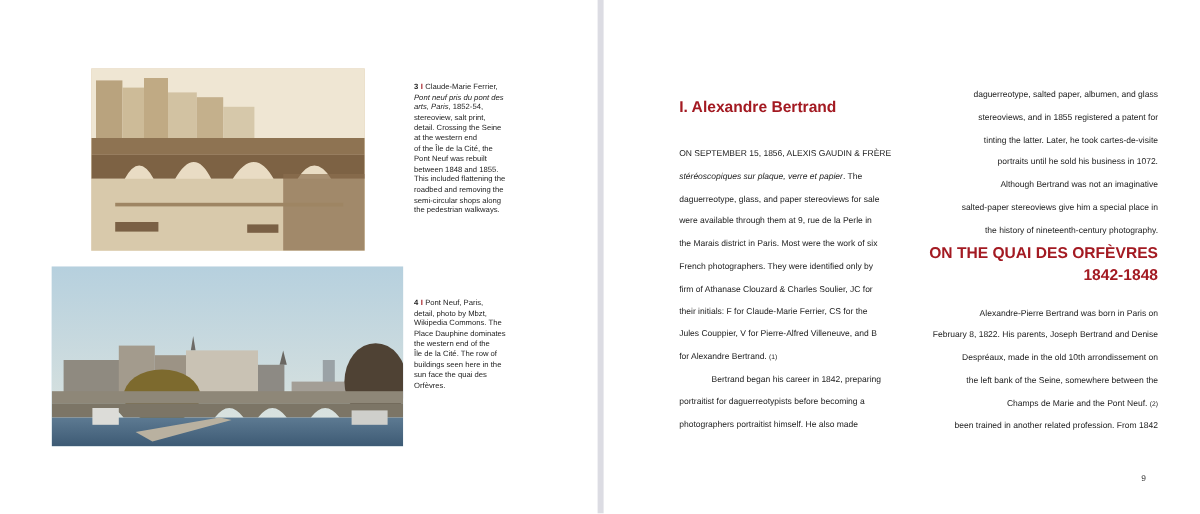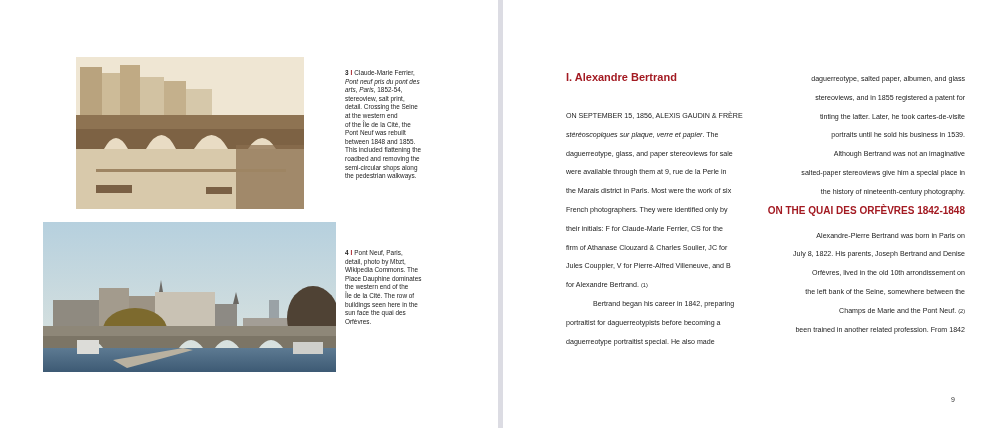--- a/index.html
+++ b/index.html
@@ -26,22 +26,22 @@
   .cap-num { font-weight: bold; color: #222; }
   .cap-bar { color: #a31a22; font-weight: bold; margin: 0 2px; }
   .cap-ital { font-style: italic; }
 
   
   .col { position: absolute; font-size: 7.1px; color: #222; }
   .col-1 { left: 63px; top: 70px; width: 190px; }
   .col-2 { left: 262px; top: 70px; width: 200px; text-align: right; }
 
   .heading { color: #a31a22; font-weight: bold; }
-  .heading-main { font-size: 11px; height: 14px; line-height: 14px; margin-bottom: 23px; }
-  .heading-sub { font-size: 10px; line-height: 18px; margin: 0 0 7px 0; }
+  .heading-main { font-size: 13px; height: 14px; line-height: 14px; margin-bottom: 23px; margin-top: 12px; }
+  .heading-sub { font-size: 13px; line-height: 18px; margin: 0 0 14px 0; }
 
   .line { height: 18.8px; line-height: 18.8px; white-space: nowrap; }
   .indent { padding-left: 27px; }
   .ital { font-style: italic; }
   .fn { font-size: 5.6px; }
 
   .page-number { position: absolute; left: 448px; top: 396px; font-size: 7px; color: #333; }
 </style>
 </head>
 <body>
@@ -144,41 +144,41 @@
   <div class="page-right">
 
     <div class="col col-1">
       <div class="heading heading-main">I. Alexandre Bertrand</div>
       <div class="line">ON SEPTEMBER 15, 1856, ALEXIS GAUDIN &amp; FRÈRE</div>
       <div class="line"><span class="ital">stéréoscopiques sur plaque, verre et papier</span><span>. The</span></div>
       <div class="line">daguerreotype, glass, and paper stereoviews for sale</div>
       <div class="line">were available through them at 9, rue de la Perle in</div>
       <div class="line">the Marais district in Paris. Most were the work of six</div>
       <div class="line">French photographers. They were identified only by</div>
+      <div class="line">firm of Athanase Clouzard &amp; Charles Soulier, JC for</div>
       <div class="line">their initials: F for Claude-Marie Ferrier, CS for the</div>
-      <div class="line">firm of Athanase Clouzard &amp; Charles Soulier, JC for</div>
       <div class="line">Jules Couppier, V for Pierre-Alfred Villeneuve, and B</div>
       <div class="line"><span>for Alexandre Bertrand. </span><span class="fn">(1)</span></div>
       <div class="line indent">Bertrand began his career in 1842, preparing</div>
       <div class="line">portraitist for daguerreotypists before becoming a</div>
-      <div class="line">daguerreotype portraitist special. He also made</div>
+      <div class="line">photographers portraitist himself. He also made</div>
     </div>
 
     <div class="col col-2">
       <div class="line">daguerreotype, salted paper, albumen, and glass</div>
       <div class="line">stereoviews, and in 1855 registered a patent for</div>
       <div class="line">tinting the latter. Later, he took cartes-de-visite</div>
-      <div class="line">portraits until he sold his business in 1539.</div>
+      <div class="line">portraits until he sold his business in 1072.</div>
       <div class="line indent">Although Bertrand was not an imaginative</div>
       <div class="line">salted-paper stereoviews give him a special place in</div>
       <div class="line">the history of nineteenth-century photography.</div>
       <div class="heading heading-sub">ON THE QUAI DES ORFÈVRES 1842-1848</div>
       <div class="line">Alexandre-Pierre Bertrand was born in Paris on</div>
-      <div class="line">July 8, 1822. His parents, Joseph Bertrand and Denise</div>
-      <div class="line">Orfèvres, lived in the old 10th arrondissement on</div>
+      <div class="line">February 8, 1822. His parents, Joseph Bertrand and Denise</div>
+      <div class="line">Despréaux, made in the old 10th arrondissement on</div>
       <div class="line">the left bank of the Seine, somewhere between the</div>
       <div class="line"><span>Champs de Marie and the Pont Neuf. </span><span class="fn">(2)</span></div>
       <div class="line">been trained in another related profession. From 1842</div>
     </div>
 
     <div class="page-number">9</div>
   </div>
 </div>
 
 </body></html>

